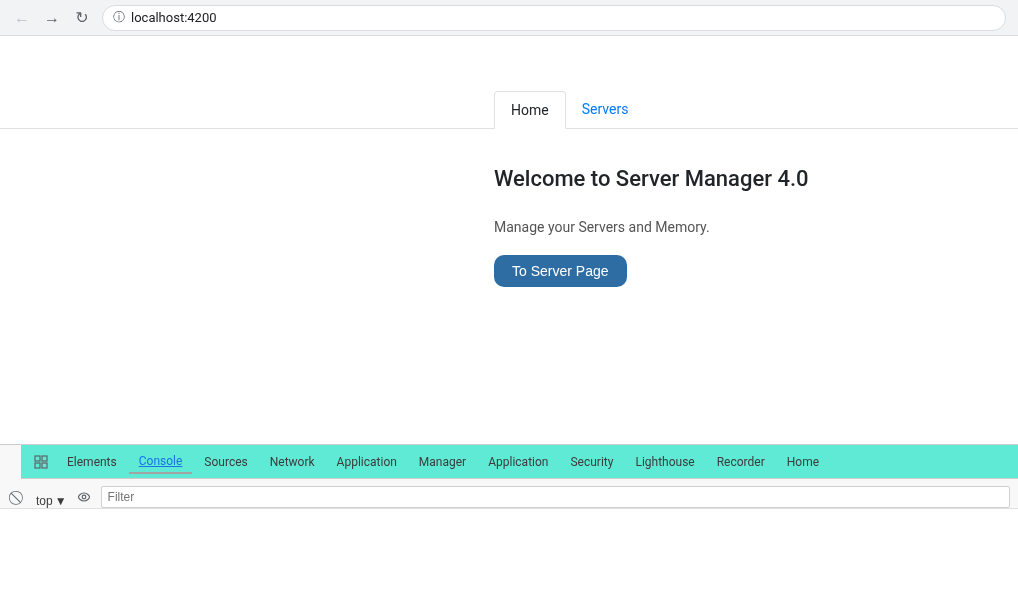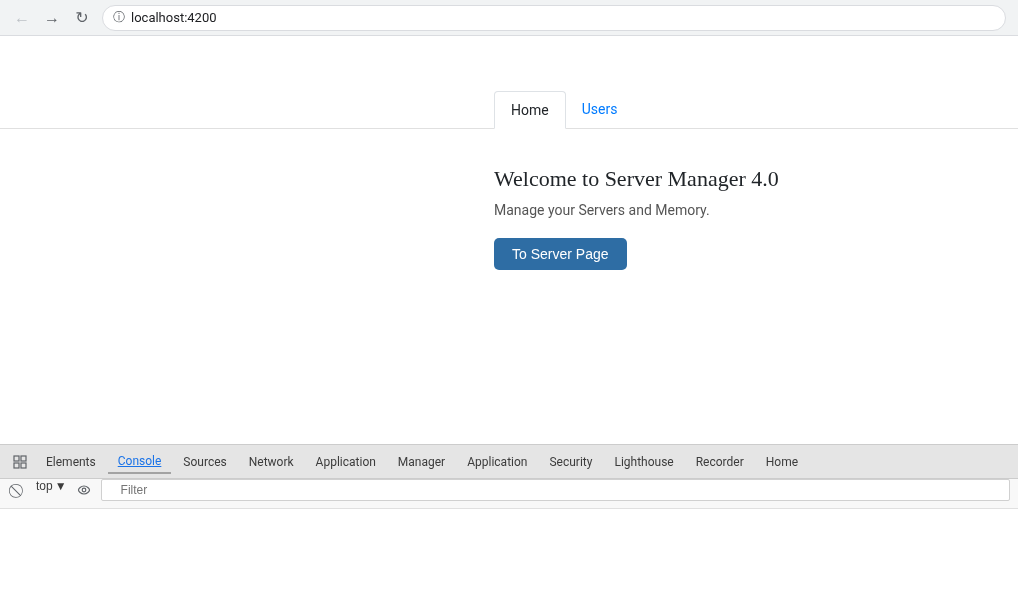--- a/index.html
+++ b/index.html
@@ -126,56 +126,56 @@
       position: absolute;
       top: 110px;
       left: 494px;
       padding: 20px 0 0 0;
     }
 
     .main-title {
       font-size: 22px;
       font-weight: 500;
       color: #212529;
-      margin-bottom: 10px;
-      font-family: Liberation Serif, serif;
+      margin-bottom: 28px;
     }
 
     .main-subtitle {
       font-size: 14px;
       color: #555;
       margin-bottom: 20px;
     }
 
     .btn-primary {
       background-color: #2e6da4;
       color: #fff;
       border: none;
-      border-radius: 5px;
+      border-radius: 10px;
       padding: 8px 18px;
       font-size: 14px;
       cursor: pointer;
       font-weight: 400;
     }
 
     
     .devtools-panel {
       flex-shrink: 0;
       border-top: 1px solid #ccc;
       background: #f8f8f8;
     }
 
     .devtools-tabs {
       display: flex;
       align-items: center;
-      background: #e5e5e5;
+      background: #5eead4;
       border-bottom: 1px solid #ccc;
       height: 34px;
       padding: 0 6px;
       gap: 2px;
+      margin-left: 21px;
     }
 
     .devtools-tab-icon {
       width: 28px;
       height: 28px;
       display: flex;
       align-items: center;
       justify-content: center;
       cursor: pointer;
       color: #5f6368;
@@ -194,21 +194,21 @@
 
     .devtools-tab.active {
       color: #1a73e8;
       border-bottom: 2px solid #a3a3a3;
       border-radius: 0;
       text-decoration: underline;
     }
 
     .devtools-toolbar {
       display: flex;
-      align-items: flex-start;
+      align-items: flex-end;
       height: 30px;
       background: #f8f8f8;
       border-bottom: 1px solid #e0e0e0;
       padding: 0 8px;
       gap: 6px;
     }
 
     .toolbar-btn {
       width: 22px;
       height: 22px;
@@ -232,21 +232,21 @@
       color: #3c3c3c;
       cursor: pointer;
       gap: 2px;
     }
 
     .filter-input {
       flex: 1;
       height: 22px;
       border: 1px solid #d0d0d0;
       border-radius: 2px;
-      padding: 0 19px;
+      padding: 0 6px;
       font-size: 12px;
       background: #fff;
       color: #3c3c3c;
       outline: none;
     }
 
     .devtools-content {
       height: 90px;
       background: #fff;
     }
@@ -261,21 +261,21 @@
   <div class="address-bar">
     <span class="security-icon">ⓘ</span>
     <span>localhost:4200</span>
   </div>
 </div>
 
 <div class="app-area">
 
   <div class="nav-tabs">
     <a class="nav-tab active">Home</a>
-    <a class="nav-tab link">Users</a>
+    <a class="nav-tab link">Servers</a>
   </div>
 
   <div class="main-content">
     <div class="main-title">Welcome to Server Manager 4.0</div>
     <div class="main-subtitle">Manage your Servers and Memory.</div>
     <button class="btn-primary">To Server Page</button>
   </div>
 
 </div>
 

